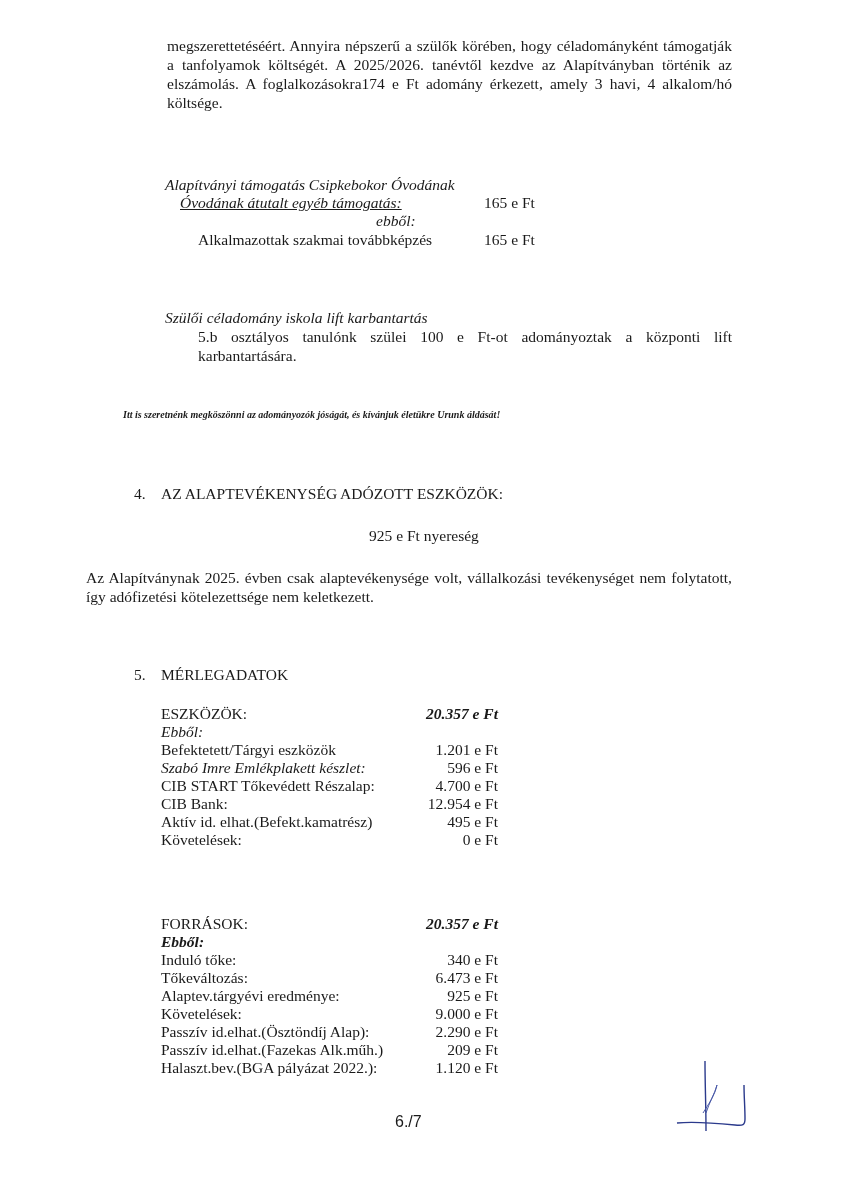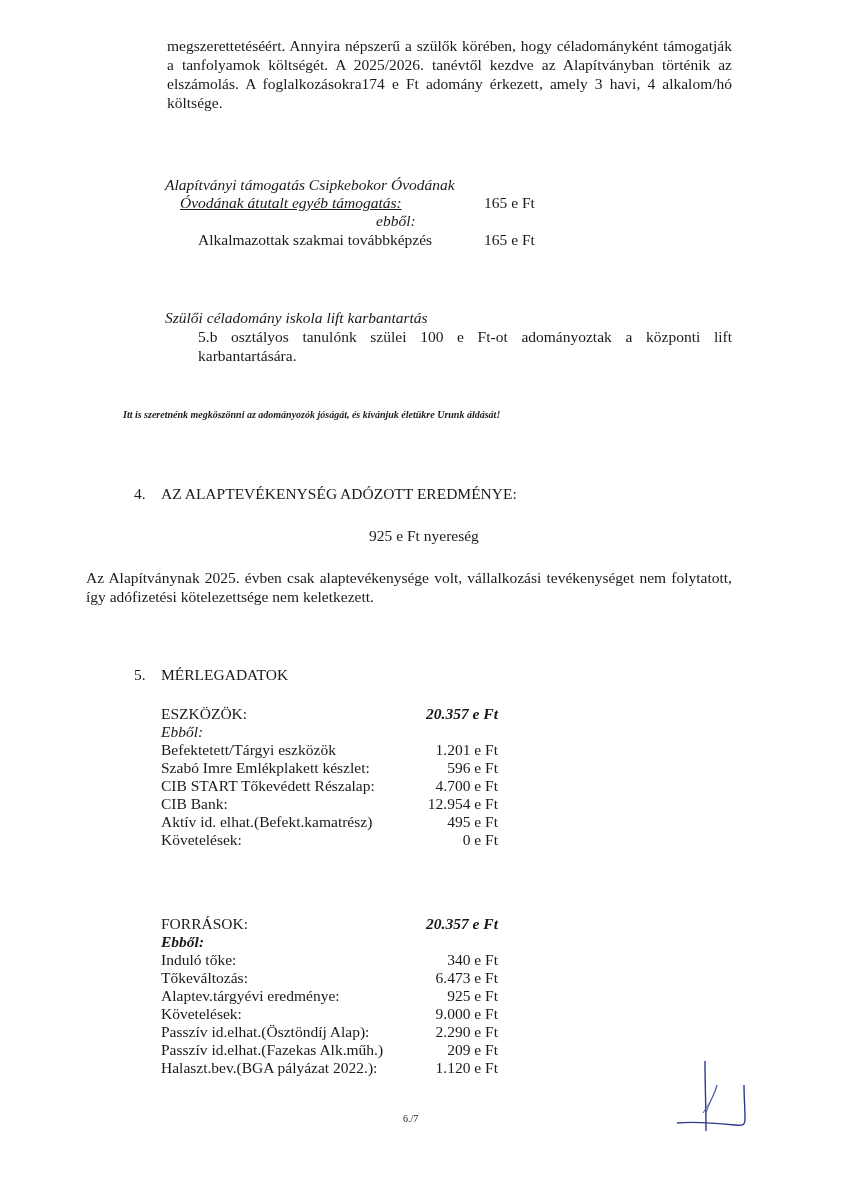--- a/index.html
+++ b/index.html
@@ -12,56 +12,56 @@
   .para {
     position: absolute; left: 167px; width: 565px;
     text-align: justify; line-height: 19px; margin: 0;
   }
   .para.last-line-justify { text-align-last: left; }
   .it { font-style: italic; }
   .bi { font-style: italic; font-weight: bold; }
   .lbl { position: absolute; }
   .val { position: absolute; text-align: right; }
   .pagenum {
-    font-family: Liberation Serif, serif; font-size: 10px; margin-left: 8px;
+    font-family: Liberation Sans, sans-serif; font-size: 16px;
   }
 </style>
 </head>
 <body>
 
 <p class="para last-line-justify" style="top:36px;">megszerettetéséért. Annyira népszerű a szülők körében, hogy céladományként támogatják a tanfolyamok költségét. A 2025/2026. tanévtől kezdve az Alapítványban történik az elszámolás. A foglalkozásokra174 e Ft adomány érkezett, amely 3 havi, 4 alkalom/hó költsége.</p>
 
 <div class="abs it" style="left:165px; top:176px;">Alapítványi támogatás Csipkebokor Óvodának</div>
 <div class="abs it" style="left:180px; top:194px;text-decoration:underline;">Óvodának átutalt egyéb támogatás:</div>
 <div class="abs" style="left:484px; top:194px;">165 e Ft</div>
 <div class="abs it" style="left:376px; top:212px;">ebből:</div>
 <div class="abs" style="left:198px; top:231px;">Alkalmazottak szakmai továbbképzés</div>
 <div class="abs" style="left:484px; top:231px;">165 e Ft</div>
 
 <div class="abs it" style="left:165px; top:309px;">Szülői céladomány iskola lift karbantartás</div>
 <p class="para" style="left:198px; width:534px; top:327px;">5.b osztályos tanulónk szülei 100 e Ft-ot adományoztak a központi lift karbantartására.</p>
 
 <div class="abs bi" style="left:84px; top:409px; width:680px; font-size:10px; white-space:nowrap;margin-left:39px;">Itt is szeretnénk megköszönni az adományozók jóságát, és kívánjuk életükre Urunk áldását!</div>
 
 <div class="abs" style="left:134px; top:485px;">4.</div>
-<div class="abs" style="left:161px; top:485px;">AZ ALAPTEVÉKENYSÉG ADÓZOTT EREDMÉNYE:</div>
+<div class="abs" style="left:161px; top:485px;">AZ ALAPTEVÉKENYSÉG ADÓZOTT ESZKÖZÖK:</div>
 <div class="abs" style="left:0; width:848px; top:527px; text-align:center;">925 e Ft nyereség</div>
 <p class="para last-line-justify" style="left:86px; width:646px; top:568px;">Az Alapítványnak 2025. évben csak alaptevékenysége volt, vállalkozási tevékenységet nem folytatott, így adófizetési kötelezettsége nem keletkezett.</p>
 
 <div class="abs" style="left:134px; top:666px;">5.</div>
 <div class="abs" style="left:161px; top:666px;">MÉRLEGADATOK</div>
 
 <div class="abs" style="left:161px; top:705px; width:337px; height:130px;">
   <div class="lbl" style="left:0; top:0;">ESZKÖZÖK:</div>
   <div class="val bi" style="right:0; top:0;">20.357 e Ft</div>
   <div class="lbl it" style="left:0; top:18px;">Ebből:</div>
   <div id="assets-rows">
       <div class="lbl" style="left: 0px; top: 36px;">Befektetett/Tárgyi eszközök</div>
       <div class="val" style="right: 0px; top: 36px;">1.201 e Ft</div>
-      <div class="lbl" style="left: 0px; top: 54px;">Szabó Imre Emlékplakett készlet:</div>
+      <div class="lbl" style="left: 0px; top: 54px; font-style: italic;">Szabó Imre Emlékplakett készlet:</div>
       <div class="val" style="right: 0px; top: 54px;">596 e Ft</div>
       <div class="lbl" style="left: 0px; top: 72px;">CIB START Tőkevédett Részalap:</div>
       <div class="val" style="right: 0px; top: 72px;">4.700 e Ft</div>
       <div class="lbl" style="left: 0px; top: 90px;">CIB Bank:</div>
       <div class="val" style="right: 0px; top: 90px;">12.954 e Ft</div>
       <div class="lbl" style="left: 0px; top: 108px;">Aktív id. elhat.(Befekt.kamatrész)</div>
       <div class="val" style="right: 0px; top: 108px;">495 e Ft</div>
       <div class="lbl" style="left: 0px; top: 126px;">Követelések:</div>
       <div class="val" style="right: 0px; top: 126px;">0 e Ft</div>
     </div>

